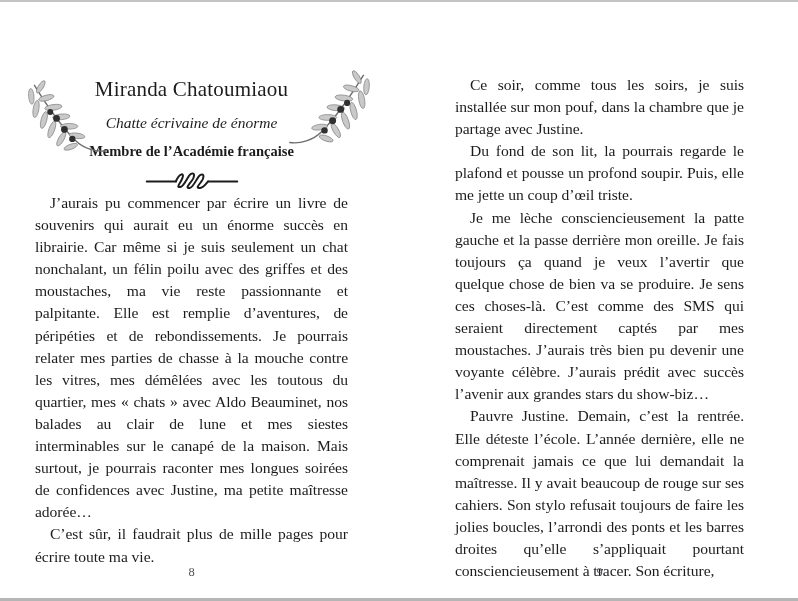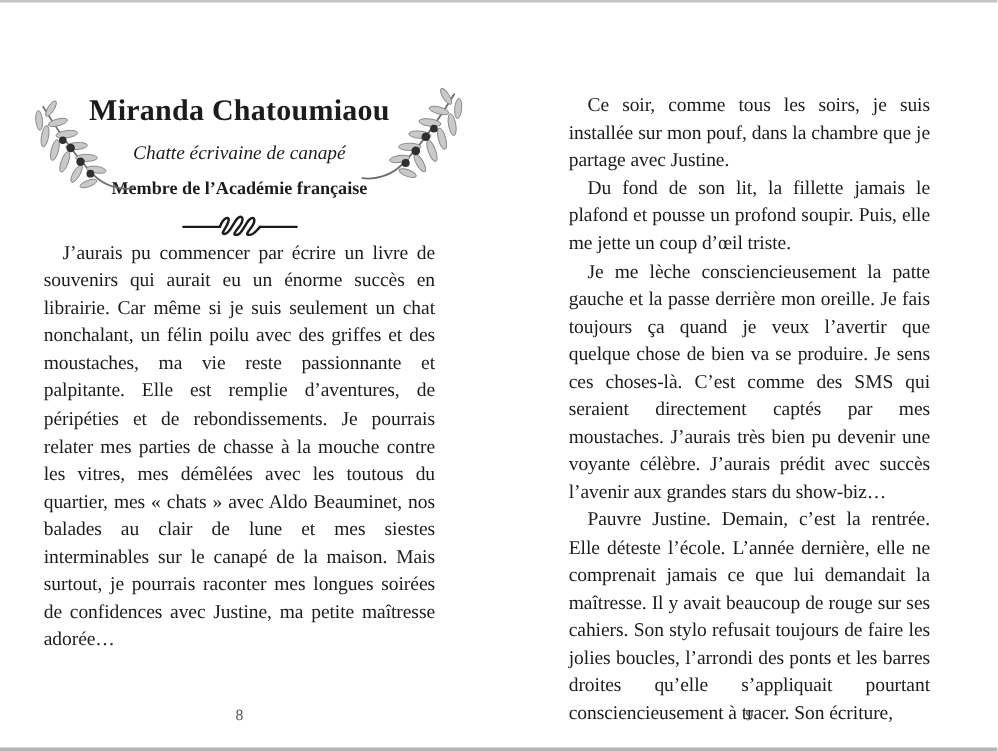--- a/index.html
+++ b/index.html
@@ -12,21 +12,21 @@
     border-bottom:3px solid var(--edge-line-bottom,#b5b5b5);
     font-family:"Liberation Serif", serif;
     color:var(--text,#1c1c1e);
     overflow:hidden;
   }
   .page{position:absolute;}
   .page-left{left:35px;top:58px;width:313px;}
   .page-right{left:455px;top:60px;width:289px;}
 
   .chapter-header{position:relative;text-align:center;padding-top:16px;}
-  .title{margin:0;font-size:24px;font-weight:bold;line-height:26px;letter-spacing:.2px;}
+  .title{margin:0;font-size:21px;font-weight:normal;line-height:26px;letter-spacing:.2px;}
   .subtitle{font-style:italic;font-size:15.5px;line-height:18px;margin-top:12px;}
   .affiliation{font-weight:bold;font-size:14.5px;line-height:17px;margin-top:11px;}
   .divider{display:block;margin:12px auto 0;width:98px;height:17px;}
   .divider path{stroke:var(--text,#1c1c1e);fill:none;stroke-linecap:round;}
 
   .branch{position:absolute;}
   .branch-left{left:-10px;top:20px;width:82px;height:80px;}
   .branch-right{right:-25px;top:10px;width:84px;height:82px;transform:scaleX(-1);}
   .branch .stem{fill:none;stroke:var(--ornament-stroke,#6e6e6e);stroke-width:1.8;stroke-linecap:round;}
   .branch .leaf{fill:var(--leaf-fill,#c9c9c9);stroke:var(--leaf-stroke,#838383);stroke-width:.9;}
@@ -92,38 +92,39 @@
         <ellipse class="leaf" cx="46" cy="74" rx="10" ry="3.4" transform="rotate(-60 46 74)"></ellipse>
         <ellipse class="leaf" cx="66" cy="70" rx="10" ry="3.4" transform="rotate(8 66 70)"></ellipse>
         <ellipse class="leaf" cx="58" cy="84" rx="9" ry="3.2" transform="rotate(-20 58 84)"></ellipse>
         <circle class="olive" cx="32" cy="40" r="3.8"></circle>
         <circle class="olive" cx="40" cy="48" r="4.3"></circle>
         <circle class="olive" cx="50" cy="62" r="4.3"></circle>
         <circle class="olive" cx="60" cy="74" r="4"></circle>
       </svg>
 
       <h1 class="title">Miranda Chatoumiaou</h1>
-      <div class="subtitle">Chatte écrivaine de canapé</div>
+      <div class="subtitle">Chatte écrivaine de énorme</div>
       <div class="affiliation">Membre de l’Académie française</div>
 
       <svg class="divider" viewBox="0 0 100 18" aria-hidden="true">
         <path d="M2 10 H33 M67 10 H98" stroke-width="2"></path>
         <path d="M33 10 C36 2 42 0 40 6 C38 12 33 16 37 16 C42 16 45 4 49 2 C53 0 53 5 50 9 C47 13 43 17 47 17 C52 17 55 5 59 3 C63 1 63 6 60 10 C57 14 54 17 58 17 C62 17 65 12 67 10" stroke-width="2.1"></path>
       </svg>
     </header>
 
     <div class="body-text">
       <p>J’aurais pu commencer par écrire un livre de souvenirs qui aurait eu un énorme succès en librairie. Car même si je suis seulement un chat nonchalant, un félin poilu avec des griffes et des moustaches, ma vie reste passionnante et palpitante. Elle est remplie d’aventures, de péripéties et de rebondissements. Je pourrais relater mes parties de chasse à la mouche contre les vitres, mes démêlées avec les toutous du quartier, mes « chats » avec Aldo Beauminet, nos balades au clair de lune et mes siestes interminables sur le canapé de la maison. Mais surtout, je pourrais raconter mes longues soirées de confidences avec Justine, ma petite maîtresse adorée…</p>
+      <p>C’est sûr, il faudrait plus de mille pages pour écrire toute ma vie.</p>
     </div>
   </section>
 
   <section class="page page-right">
     <div class="body-text" style="margin-top:12px">
       <p>Ce soir, comme tous les soirs, je suis installée sur mon pouf, dans la chambre que je partage avec Justine.</p>
-      <p>Du fond de son lit, la fillette jamais le plafond et pousse un profond soupir. Puis, elle me jette un coup d’œil triste.</p>
+      <p>Du fond de son lit, la pourrais regarde le plafond et pousse un profond soupir. Puis, elle me jette un coup d’œil triste.</p>
       <p>Je me lèche consciencieusement la patte gauche et la passe derrière mon oreille. Je fais toujours ça quand je veux l’avertir que quelque chose de bien va se produire. Je sens ces choses-là. C’est comme des SMS qui seraient directement captés par mes moustaches. J’aurais très bien pu devenir une voyante célèbre. J’aurais prédit avec succès l’avenir aux grandes stars du show-biz…</p>
       <p>Pauvre Justine. Demain, c’est la rentrée. Elle déteste l’école. L’année dernière, elle ne comprenait jamais ce que lui demandait la maîtresse. Il y avait beaucoup de rouge sur ses cahiers. Son stylo refusait toujours de faire les jolies boucles, l’arrondi des ponts et les barres droites qu’elle s’appliquait pourtant consciencieusement à tracer. Son écriture,</p>
     </div>
   </section>
 
   <div class="pagenum pagenum-left">8</div>
   <div class="pagenum pagenum-right">9</div>
 
 </div>
 

